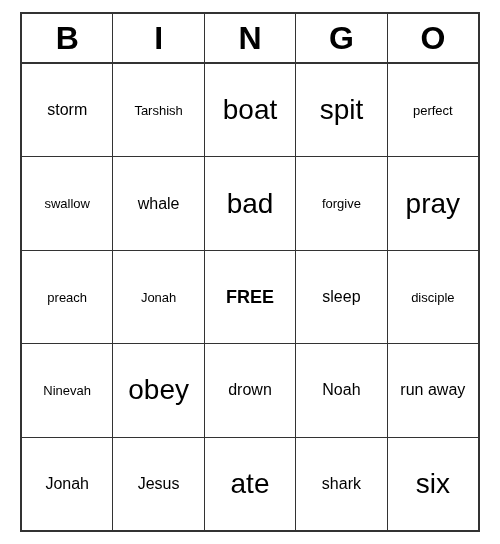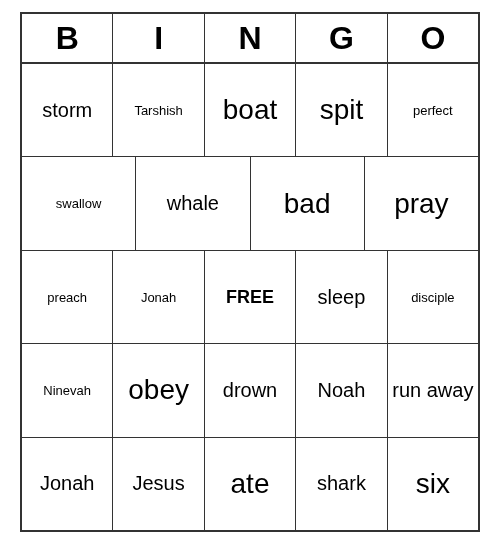--- a/index.html
+++ b/index.html
@@ -74,21 +74,21 @@
 
     .bingo-cell:last-child {
       border-right: none;
     }
 
     .size-small {
       font-size: 13px;
     }
 
     .size-medium {
-      font-size: 20px;
+      font-size: 16px;
     }
 
     .size-large {
       font-size: 18px;
       font-weight: bold;
     }
 
     .size-xlarge {
       font-size: 28px;
       font-weight: normal;
@@ -110,20 +110,21 @@
         <div class="bingo-cell size-medium">storm</div>
         <div class="bingo-cell size-small">Tarshish</div>
         <div class="bingo-cell size-xlarge">boat</div>
         <div class="bingo-cell size-xlarge">spit</div>
         <div class="bingo-cell size-small">perfect</div>
       </div>
       <div class="bingo-row">
         <div class="bingo-cell size-small">swallow</div>
         <div class="bingo-cell size-medium">whale</div>
         <div class="bingo-cell size-xlarge">bad</div>
+        <div class="bingo-cell size-small">forgive</div>
         <div class="bingo-cell size-xlarge">pray</div>
       </div>
       <div class="bingo-row">
         <div class="bingo-cell size-small">preach</div>
         <div class="bingo-cell size-small">Jonah</div>
         <div class="bingo-cell size-large">FREE</div>
         <div class="bingo-cell size-medium">sleep</div>
         <div class="bingo-cell size-small">disciple</div>
       </div>
       <div class="bingo-row">

